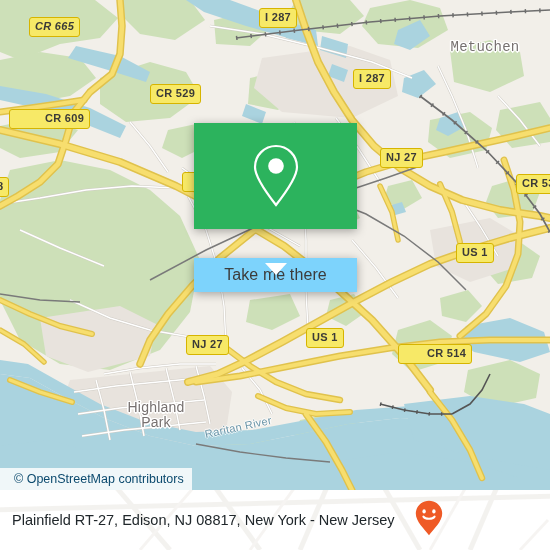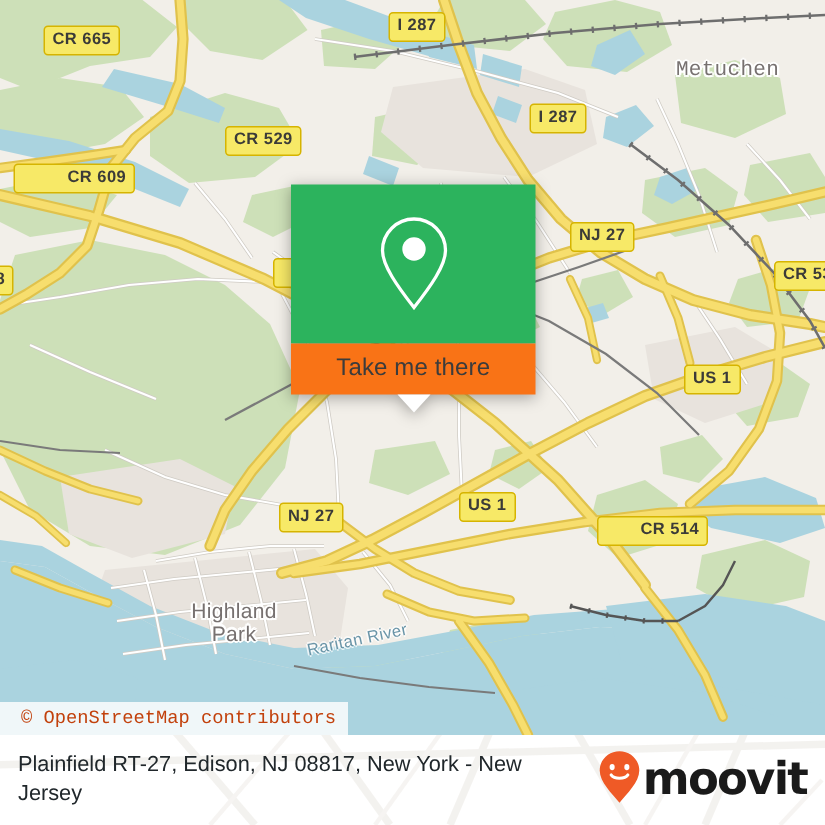--- a/index.html
+++ b/index.html
@@ -89,30 +89,31 @@
   }
   #callout-green {
     background: #2cb35d;
     height: 106px;
     display: flex;
     align-items: center;
     justify-content: center;
   }
   #callout-green svg { display: block; }
   #callout-button {
-    background: #f97316;
+    background: #7dd3fc;
     height: 34px;
     display: flex;
     align-items: center;
     justify-content: center;
     color: #3c3c3c;
     font-family: "Liberation Sans", sans-serif;
     font-size: 16px;
     letter-spacing: .1px;
     cursor: pointer;
+    margin-top: 29px;
   }
   #callout-tail {
     position: absolute;
     left: 50%;
     top: 140px;
     margin-left: -11px;
     width: 0;
     height: 0;
     border-left: 11px solid transparent;
     border-right: 11px solid transparent;
@@ -122,22 +123,22 @@
   
   #attribution {
     position: absolute;
     left: 0;
     top: 468px;
     height: 22px;
     padding: 0 8px 0 14px;
     display: flex;
     align-items: center;
     background: rgba(255,255,255,.82);
-    color: #c2410c;
-    font-family: Liberation Mono, monospace;
+    color: #0c4a6e;
+    font-family: Liberation Sans, sans-serif;
     font-size: 12.5px;
     z-index: 30;
   }
 
   
   #footer {
     position: absolute;
     left: 0;
     top: 490px;
     width: 550px;
@@ -382,21 +383,21 @@
       </g>
     </svg>
 
     <div class="place-label" style="left:485px; top:40px; transform:translateX(-50%);font-family:Liberation Mono, monospace;">Metuchen</div>
 
     <div class="place-label" style="left:156px; top:400px; transform:translateX(-50%);"><span>Highland
 Park</span></div>
 
     <div class="water-label" style="left:205px; top:428px; transform:rotate(-12deg); transform-origin:left center;">Raritan River</div>
 
-    <div class="shield" style="left:29px; top:17px;">CR 665</div>
+    <div class="shield" style="left:29px; top:17px;font-style:italic;">CR 665</div>
     <div class="shield" style="left:259px; top:8px;">I 287</div>
     <div class="shield" style="left:150px; top:84px;">CR 529</div>
     <div class="shield" style="left:353px; top:69px;">I 287</div>
     <div class="shield" style="left:9px; top:109px;padding-left:35px;">CR 609</div>
     <div class="shield" style="left:380px; top:148px;">NJ 27</div>
     <div class="shield" style="left:516px; top:174px;">CR 53</div>
     <div class="shield" style="left:-9px; top:177px;">8</div>
     <div class="shield" style="left:456px; top:243px;">US 1</div>
     <div class="shield" style="left:186px; top:335px;">NJ 27</div>
     <div class="shield" style="left:306px; top:328px;">US 1</div>
@@ -443,17 +444,16 @@
 
     <div id="footer-logo">
       <span id="footer-logo-mark">
         <svg width="28" height="36" viewBox="0 0 28 36" xmlns="http://www.w3.org/2000/svg">
           <path d="M14 0.8 C6.7 0.8 0.8 6.6 0.8 13.6 C0.8 21.4 9.1 29 14 35.2 C18.9 29 27.2 21.4 27.2 13.6 C27.2 6.6 21.3 0.8 14 0.8 Z" fill="#ef5a26"></path>
           <ellipse cx="9.1" cy="11.4" rx="1.7" ry="2.1" fill="#ffffff"></ellipse>
           <ellipse cx="18.9" cy="11.4" rx="1.7" ry="2.1" fill="#ffffff"></ellipse>
           <path d="M8.4 16.6 C10.4 19.6 17.6 19.6 19.6 16.6" fill="none" stroke="#ffffff" stroke-width="2" stroke-linecap="round"></path>
         </svg>
       </span>
-      <span id="footer-logo-text">moovit</span>
     </div>
   </div>
 
 </div>
 
 </body></html>

